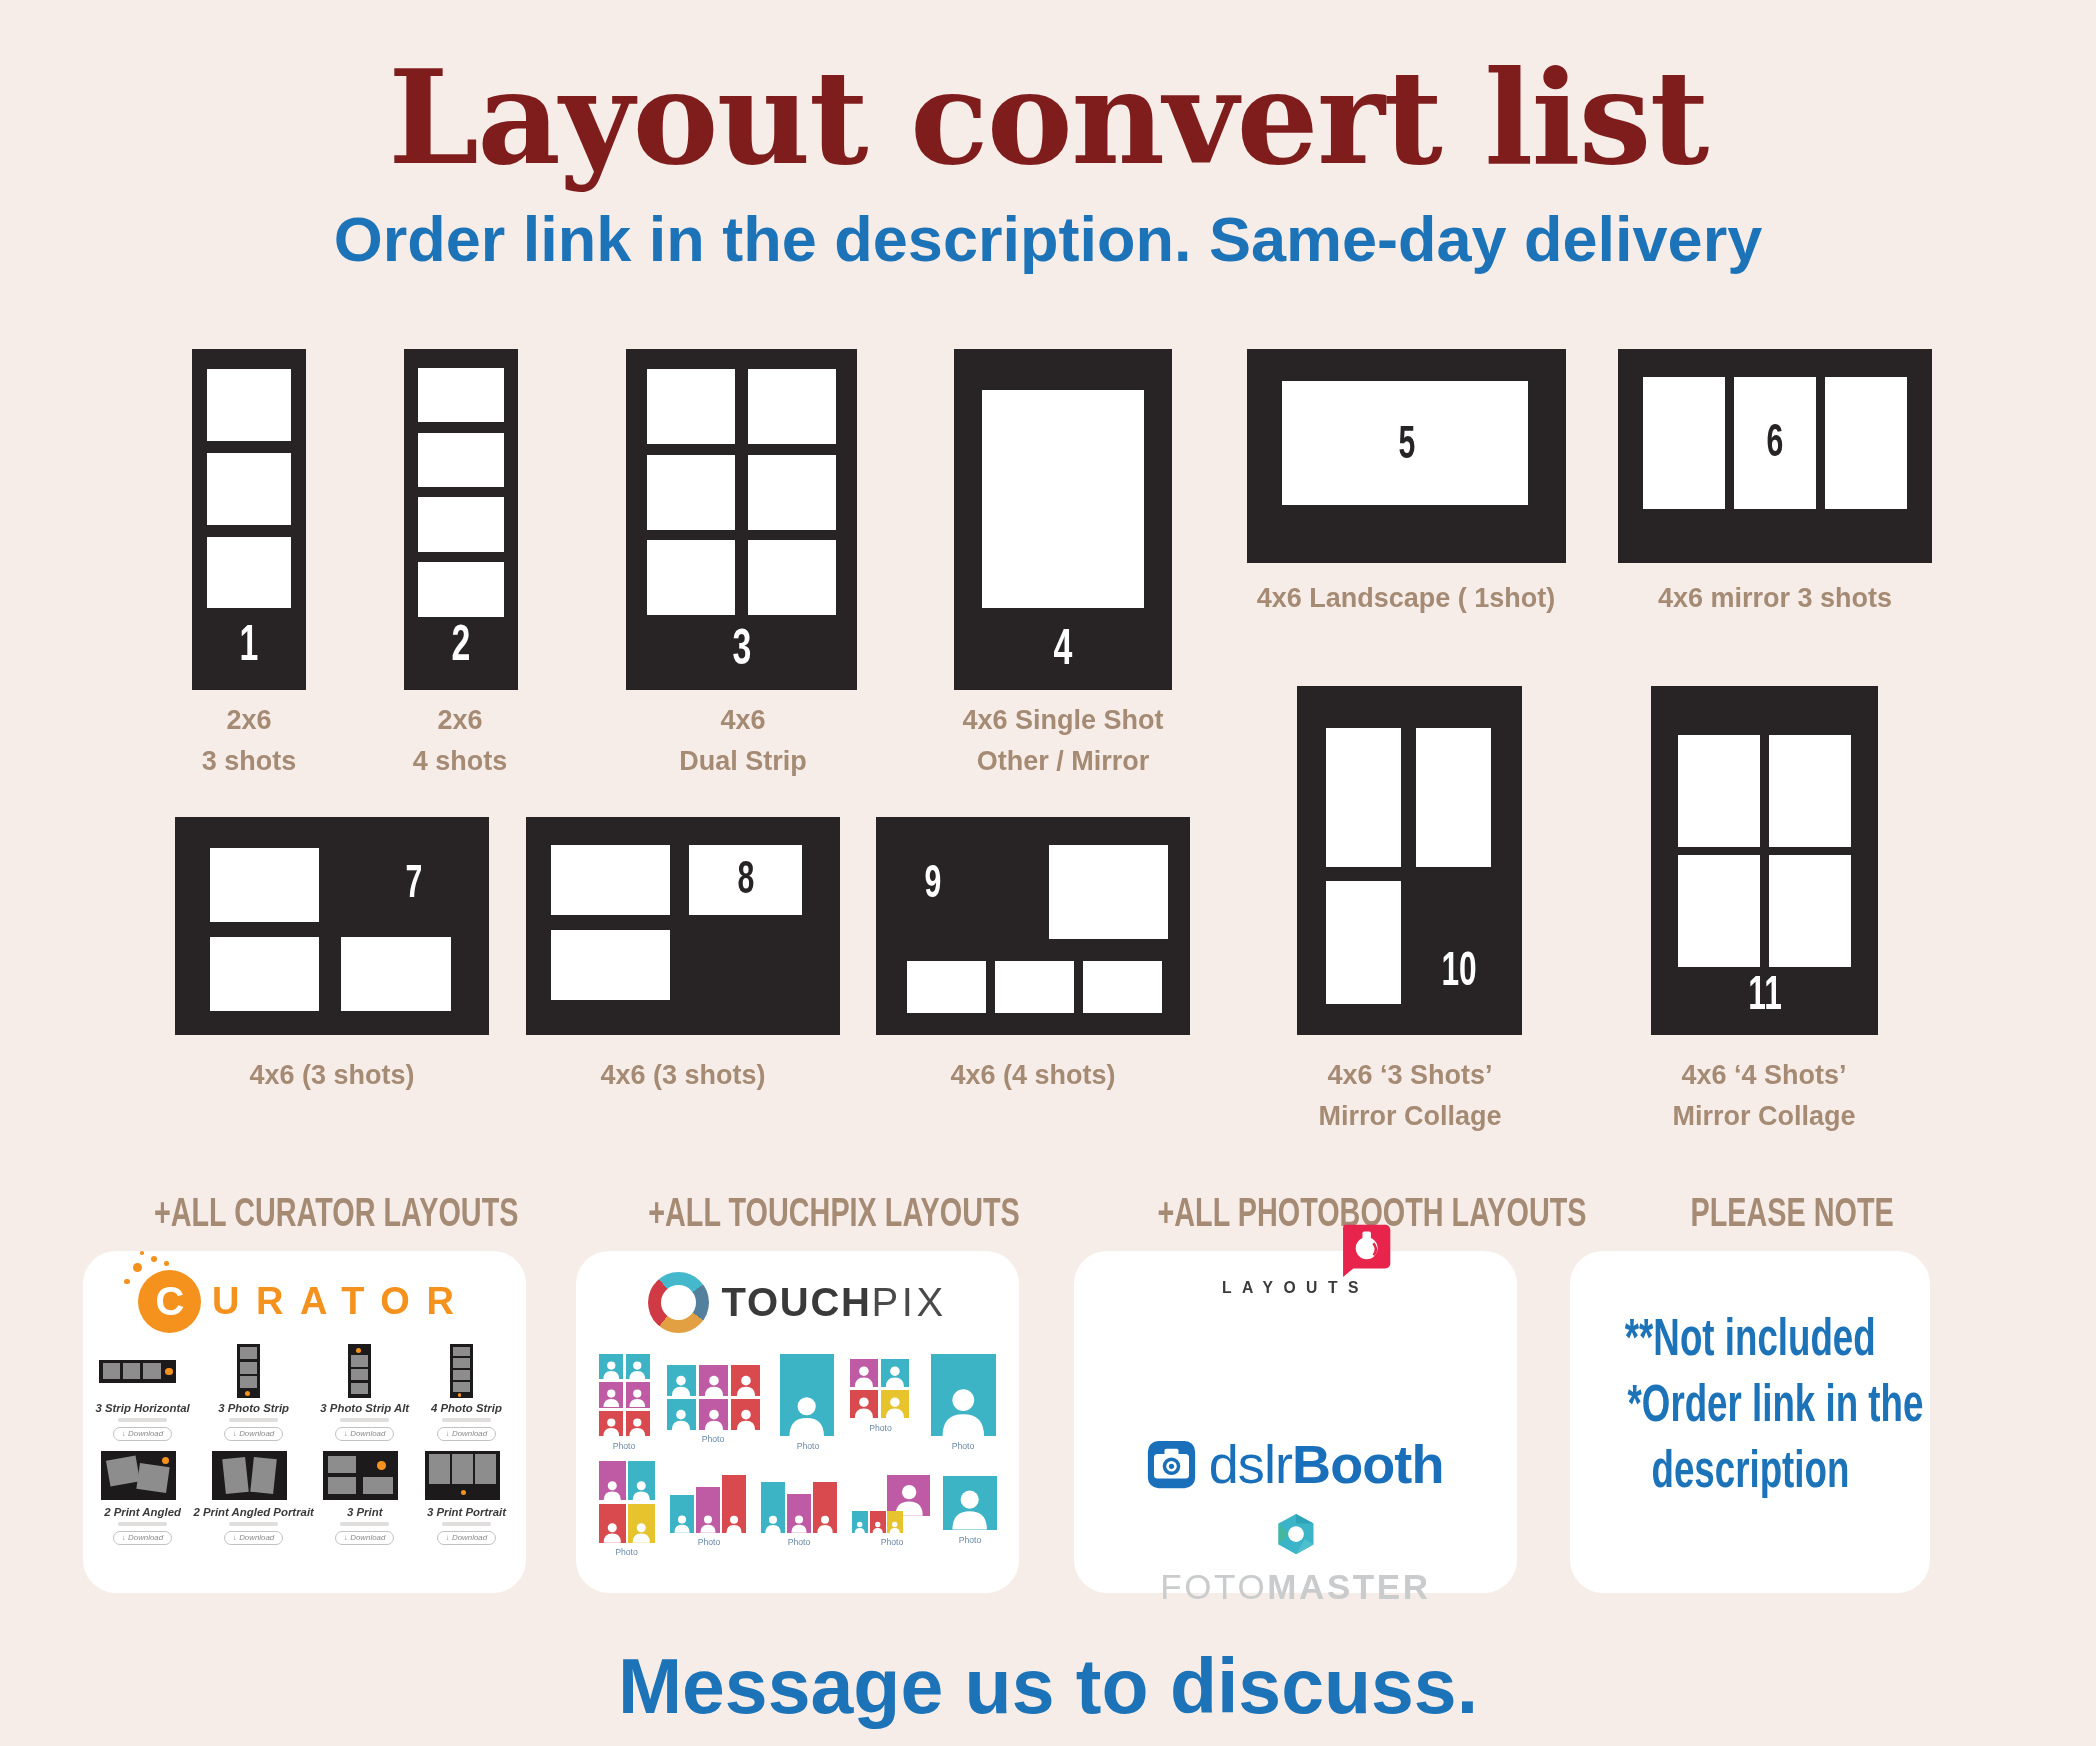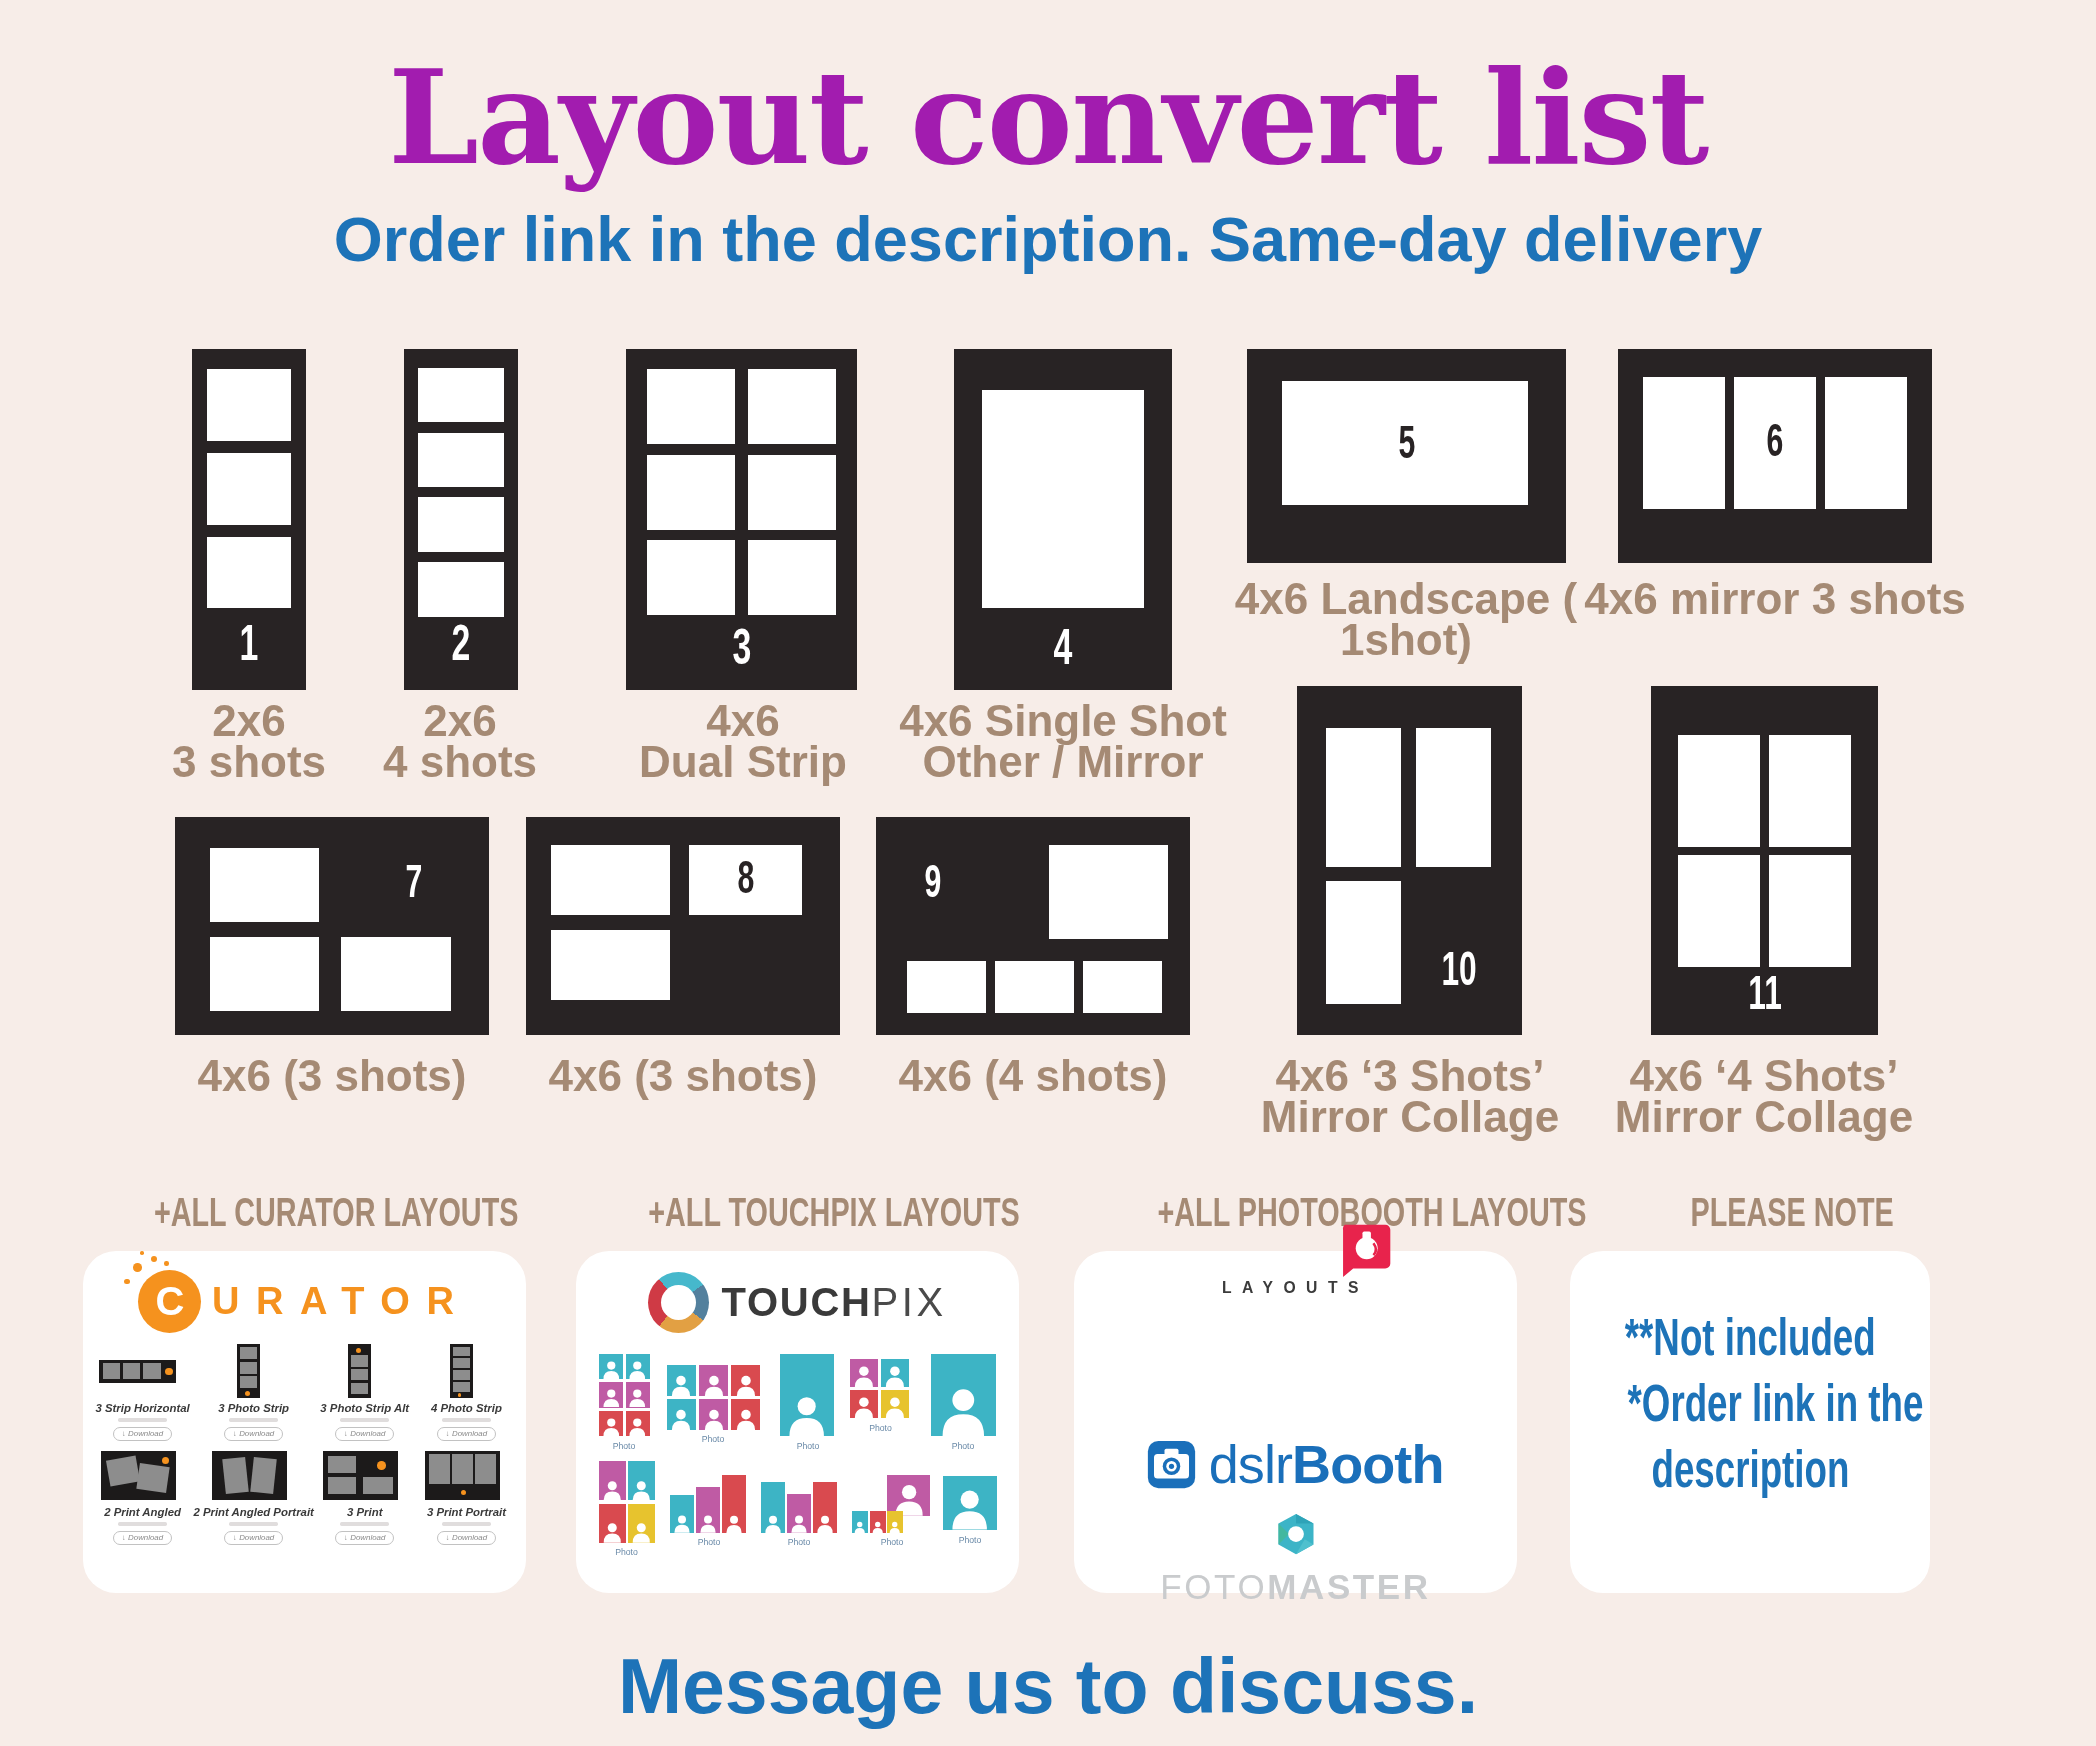--- a/index.html
+++ b/index.html
@@ -2,34 +2,34 @@
 <html style="font-size:14px"><head>
 <meta charset="utf-8">
 <style>
   html,body{margin:0;padding:0;background:#f7ede8;}
   .canvas{position:relative;width:2096px;height:1747px;background:#f7ede8;
           font-family:"Liberation Sans",sans-serif;overflow:hidden;}
 
   
   .title{position:absolute;top:42px;left:0;width:100%;text-align:center;
          font-family:"DejaVu Serif",serif;font-weight:700;font-size:129px;
-         color:#a21caf;letter-spacing:-1.7px;}
+         color:#7f1d1d;letter-spacing:-1.7px;}
   .subtitle{position:absolute;top:203px;left:0;width:100%;text-align:center;
             font-size:63px;font-weight:700;color:#1d73b8;}
   .footer{position:absolute;top:1642px;left:0;width:100%;text-align:center;
           font-size:77px;font-weight:700;color:#1d73b8;}
 
   
   .tile{position:absolute;background:#282324;}
   .cell{position:absolute;background:#ffffff;}
   .tnum{position:absolute;color:#fff;font-weight:700;
         transform:translate(-50%,-50%) scale(0.72,1.08);white-space:nowrap;}
   .tnum.dark{color:#282324;}
   .tile-label{position:absolute;width:402px;text-align:center;color:#a58a74;
-              font-weight:700;font-size:44px;line-height:41px;white-space:pre-line;}
+              font-weight:700;font-size:27px;line-height:41px;white-space:pre-line;}
 
   
   .card{position:absolute;top:1251px;height:342px;background:#ffffff;border-radius:33px;}
   .card-header{position:absolute;top:1190px;text-align:center;color:#a58a74;
                font-weight:700;font-size:40px;}
   .cond{display:inline-block;transform:scaleX(0.72);transform-origin:50% 50%;white-space:nowrap;}
 
   
   .cu-logo{position:absolute;top:19px;left:0;width:100%;display:flex;
            justify-content:center;align-items:center;gap:10.5px;}

